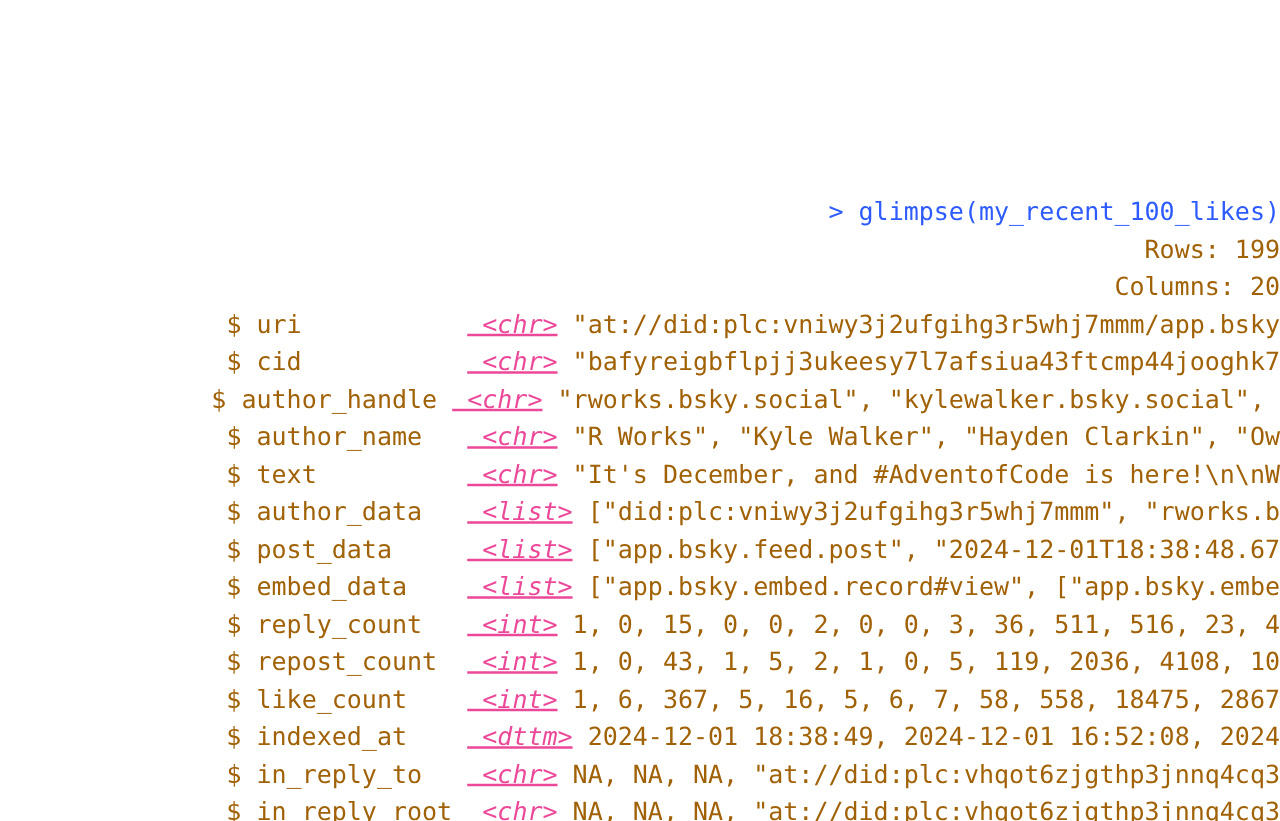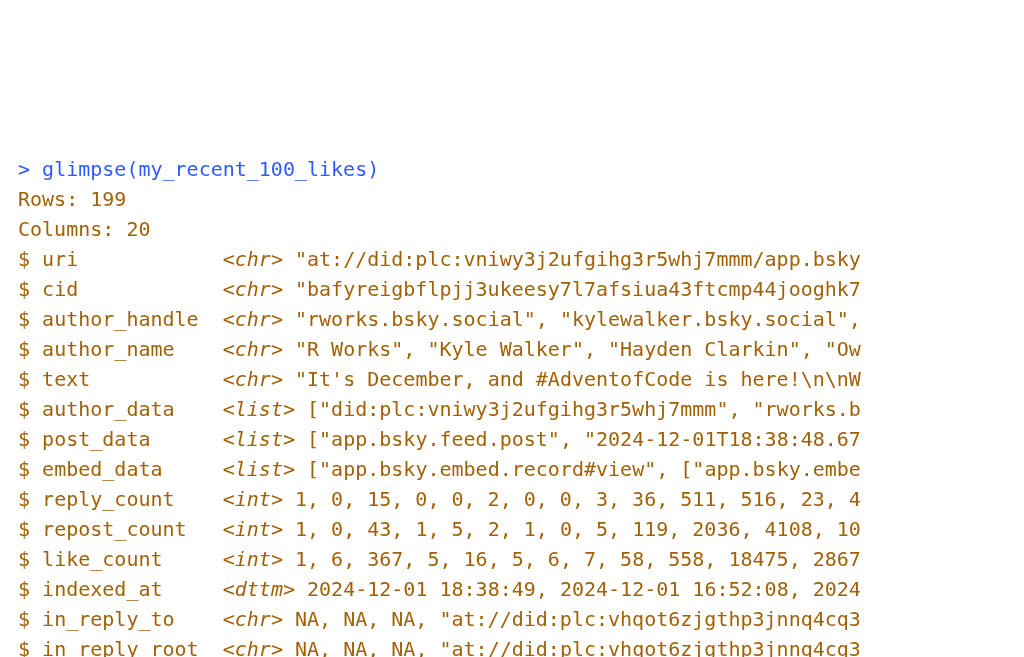--- a/index.html
+++ b/index.html
@@ -13,23 +13,23 @@
     white-space: pre;
     overflow: hidden;
     width: 1024px;
     height: 657px;
   }
   .console {
     padding: 4px 0 0 18px;
   }
   .prompt { color: #2d5bff; }
   .command { color: #2d5bff; }
-  .type { color: #a16207; font-style: italic; }
+  .type { color: #ec4899; font-style: italic; text-decoration: underline; }
   .regular { color: #a16207; }
-  .line { display: block; }
+  .line { display: block; text-align: right; }
 </style>
 </head>
 <body>
 
 
 
 <div class="console"><span class="line"><span class="prompt">&gt; </span><span class="command">glimpse(my_recent_100_likes)</span></span><span class="line"><span class="regular">Rows: </span><span class="regular">199</span></span><span class="line"><span class="regular">Columns: </span><span class="regular">20</span></span><span id="glimpse-body"><span class="line"><span class="regular">$ </span><span class="regular">uri</span><span class="regular">           </span><span class="type"> &lt;chr&gt;</span><span class="regular"> "at://did:plc:vniwy3j2ufgihg3r5whj7mmm/app.bsky</span></span><span class="line"><span class="regular">$ </span><span class="regular">cid</span><span class="regular">           </span><span class="type"> &lt;chr&gt;</span><span class="regular"> "bafyreigbflpjj3ukeesy7l7afsiua43ftcmp44jooghk7</span></span><span class="line"><span class="regular">$ </span><span class="regular">author_handle</span><span class="regular"> </span><span class="type"> &lt;chr&gt;</span><span class="regular"> "rworks.bsky.social", "kylewalker.bsky.social", </span></span><span class="line"><span class="regular">$ </span><span class="regular">author_name</span><span class="regular">   </span><span class="type"> &lt;chr&gt;</span><span class="regular"> "R Works", "Kyle Walker", "Hayden Clarkin", "Ow</span></span><span class="line"><span class="regular">$ </span><span class="regular">text</span><span class="regular">          </span><span class="type"> &lt;chr&gt;</span><span class="regular"> "It's December, and #AdventofCode is here!\n\nW</span></span><span class="line"><span class="regular">$ </span><span class="regular">author_data</span><span class="regular">   </span><span class="type"> &lt;list&gt;</span><span class="regular"> ["did:plc:vniwy3j2ufgihg3r5whj7mmm", "rworks.b</span></span><span class="line"><span class="regular">$ </span><span class="regular">post_data</span><span class="regular">     </span><span class="type"> &lt;list&gt;</span><span class="regular"> ["app.bsky.feed.post", "2024-12-01T18:38:48.67</span></span><span class="line"><span class="regular">$ </span><span class="regular">embed_data</span><span class="regular">    </span><span class="type"> &lt;list&gt;</span><span class="regular"> ["app.bsky.embed.record#view", ["app.bsky.embe</span></span><span class="line"><span class="regular">$ </span><span class="regular">reply_count</span><span class="regular">   </span><span class="type"> &lt;int&gt;</span><span class="regular"> 1, 0, 15, 0, 0, 2, 0, 0, 3, 36, 511, 516, 23, 4</span></span><span class="line"><span class="regular">$ </span><span class="regular">repost_count</span><span class="regular">  </span><span class="type"> &lt;int&gt;</span><span class="regular"> 1, 0, 43, 1, 5, 2, 1, 0, 5, 119, 2036, 4108, 10</span></span><span class="line"><span class="regular">$ </span><span class="regular">like_count</span><span class="regular">    </span><span class="type"> &lt;int&gt;</span><span class="regular"> 1, 6, 367, 5, 16, 5, 6, 7, 58, 558, 18475, 2867</span></span><span class="line"><span class="regular">$ </span><span class="regular">indexed_at</span><span class="regular">    </span><span class="type"> &lt;dttm&gt;</span><span class="regular"> 2024-12-01 18:38:49, 2024-12-01 16:52:08, 2024</span></span><span class="line"><span class="regular">$ </span><span class="regular">in_reply_to</span><span class="regular">   </span><span class="type"> &lt;chr&gt;</span><span class="regular"> NA, NA, NA, "at://did:plc:vhqot6zjgthp3jnnq4cq3</span></span><span class="line"><span class="regular">$ </span><span class="regular">in_reply_root</span><span class="regular"> </span><span class="type"> &lt;chr&gt;</span><span class="regular"> NA, NA, NA, "at://did:plc:vhqot6zjgthp3jnnq4cq3</span></span></span></div>
 
 
 

